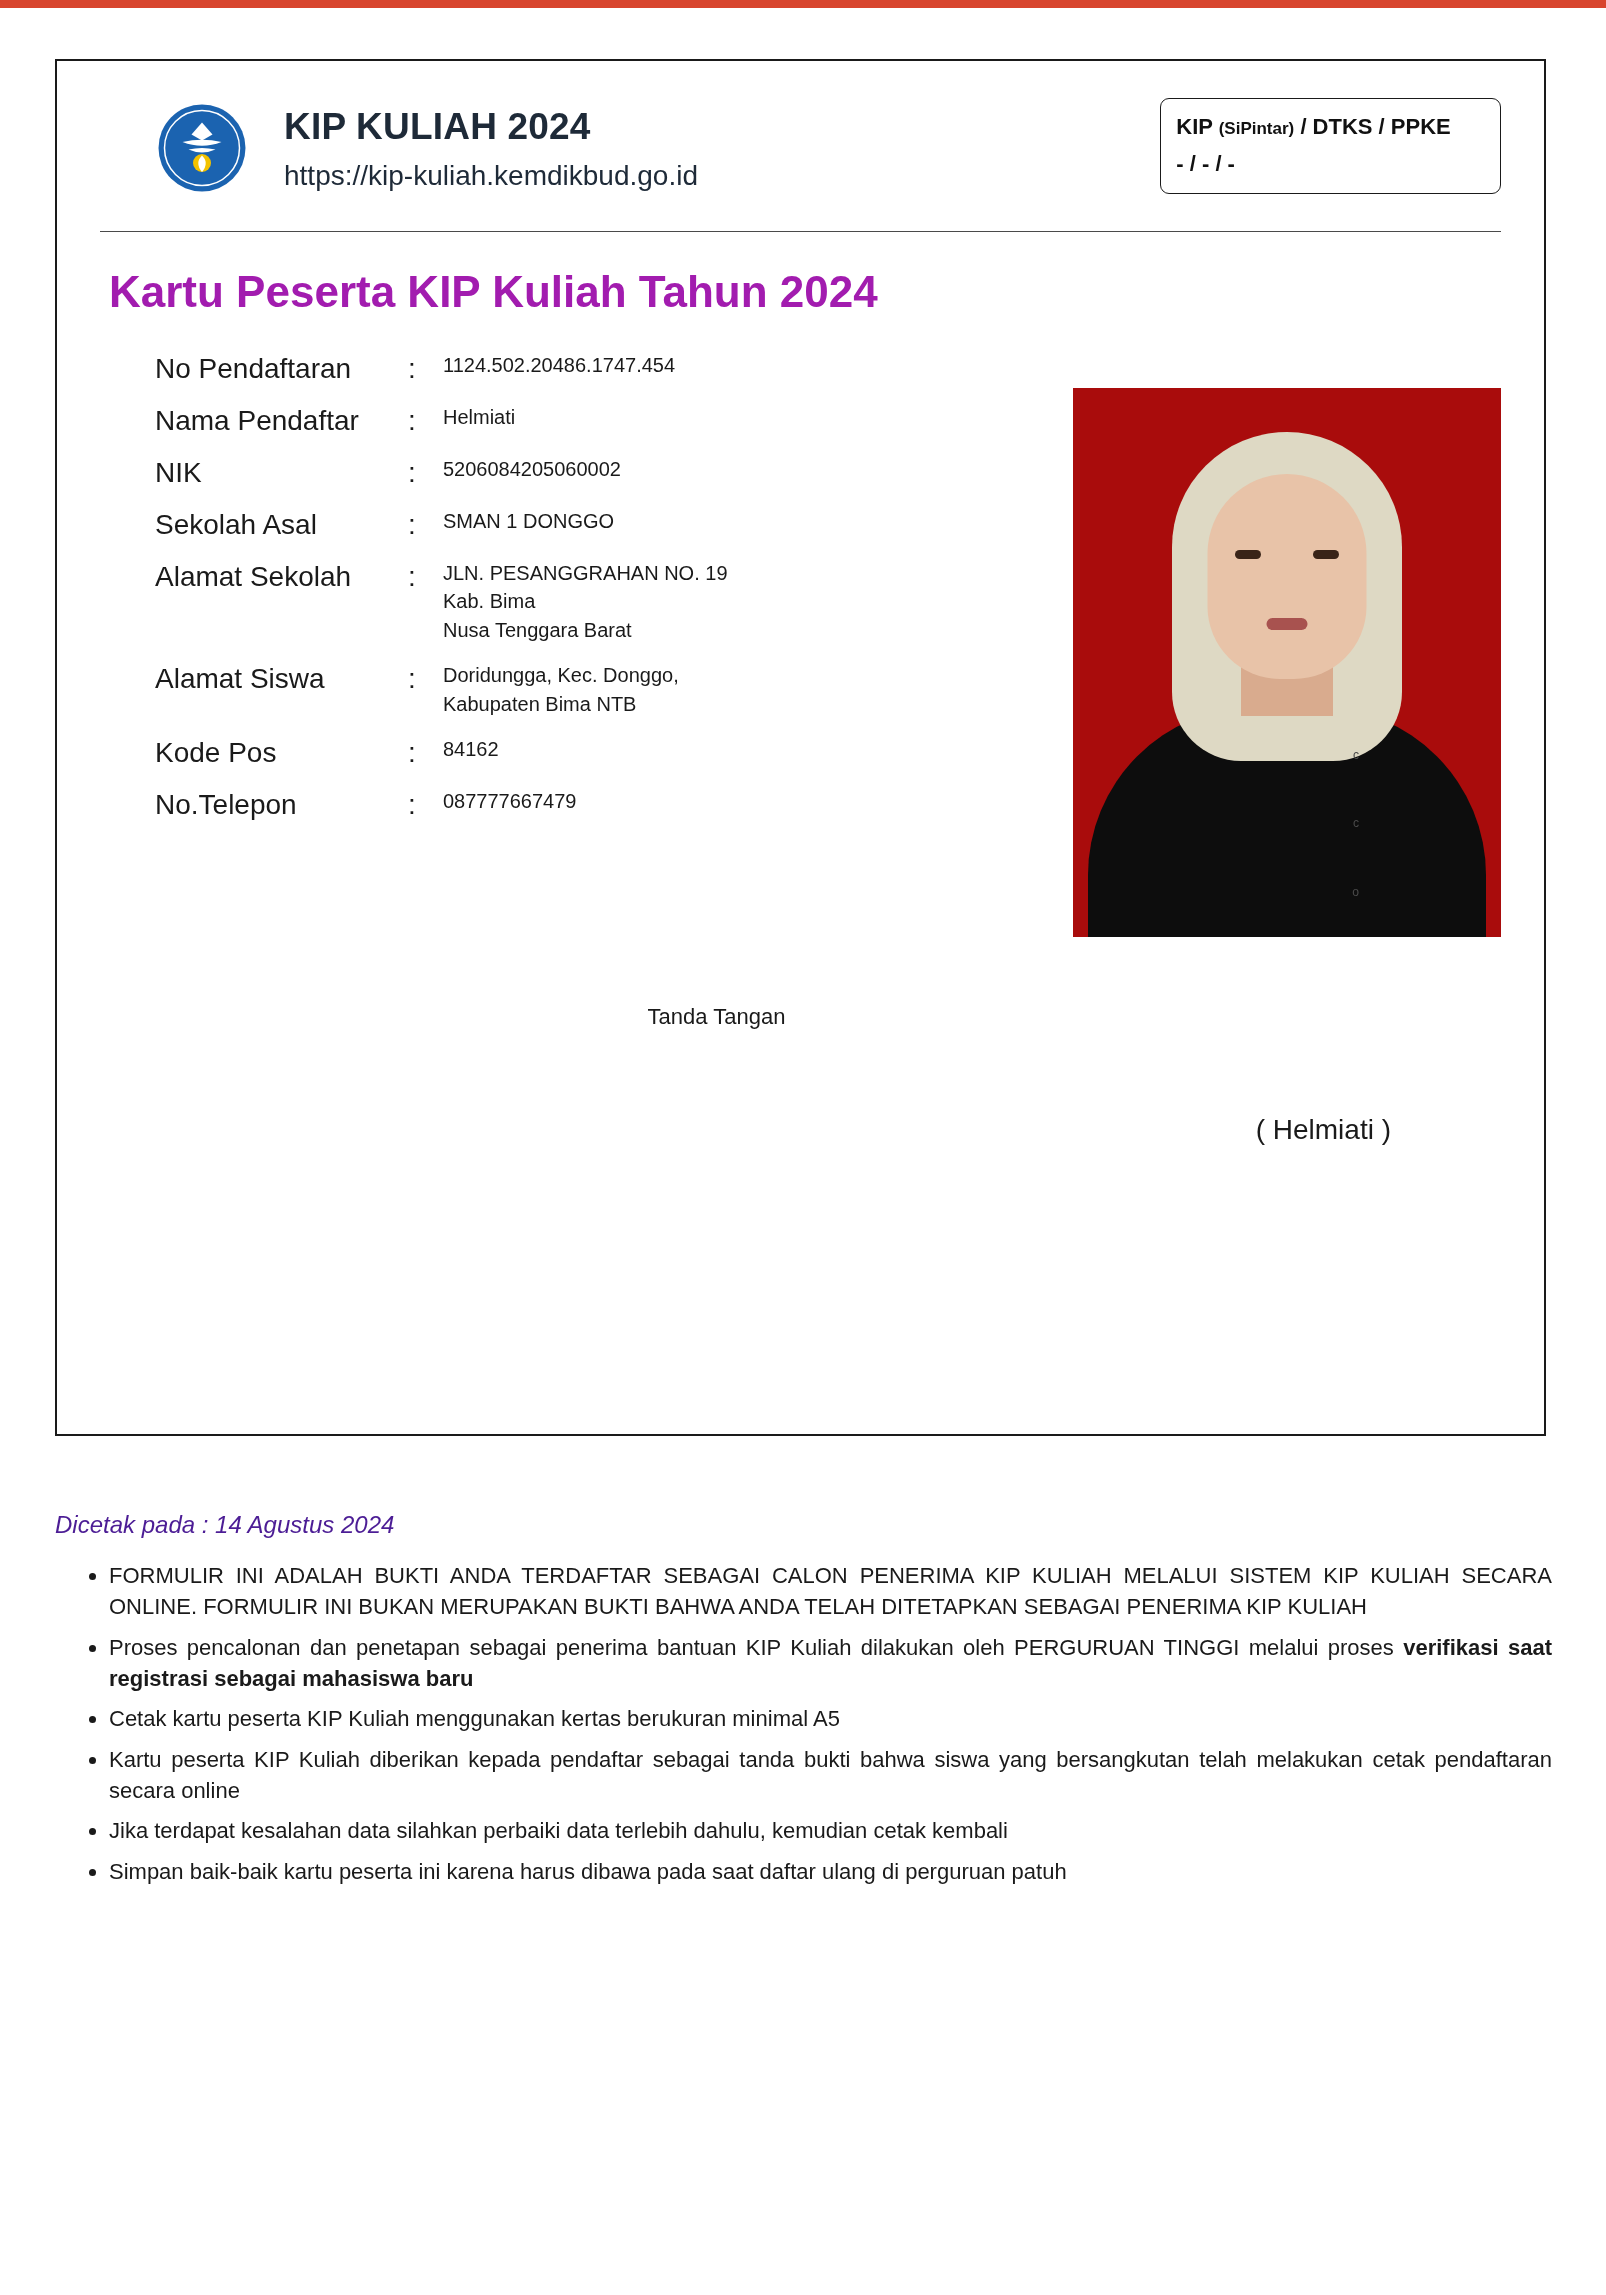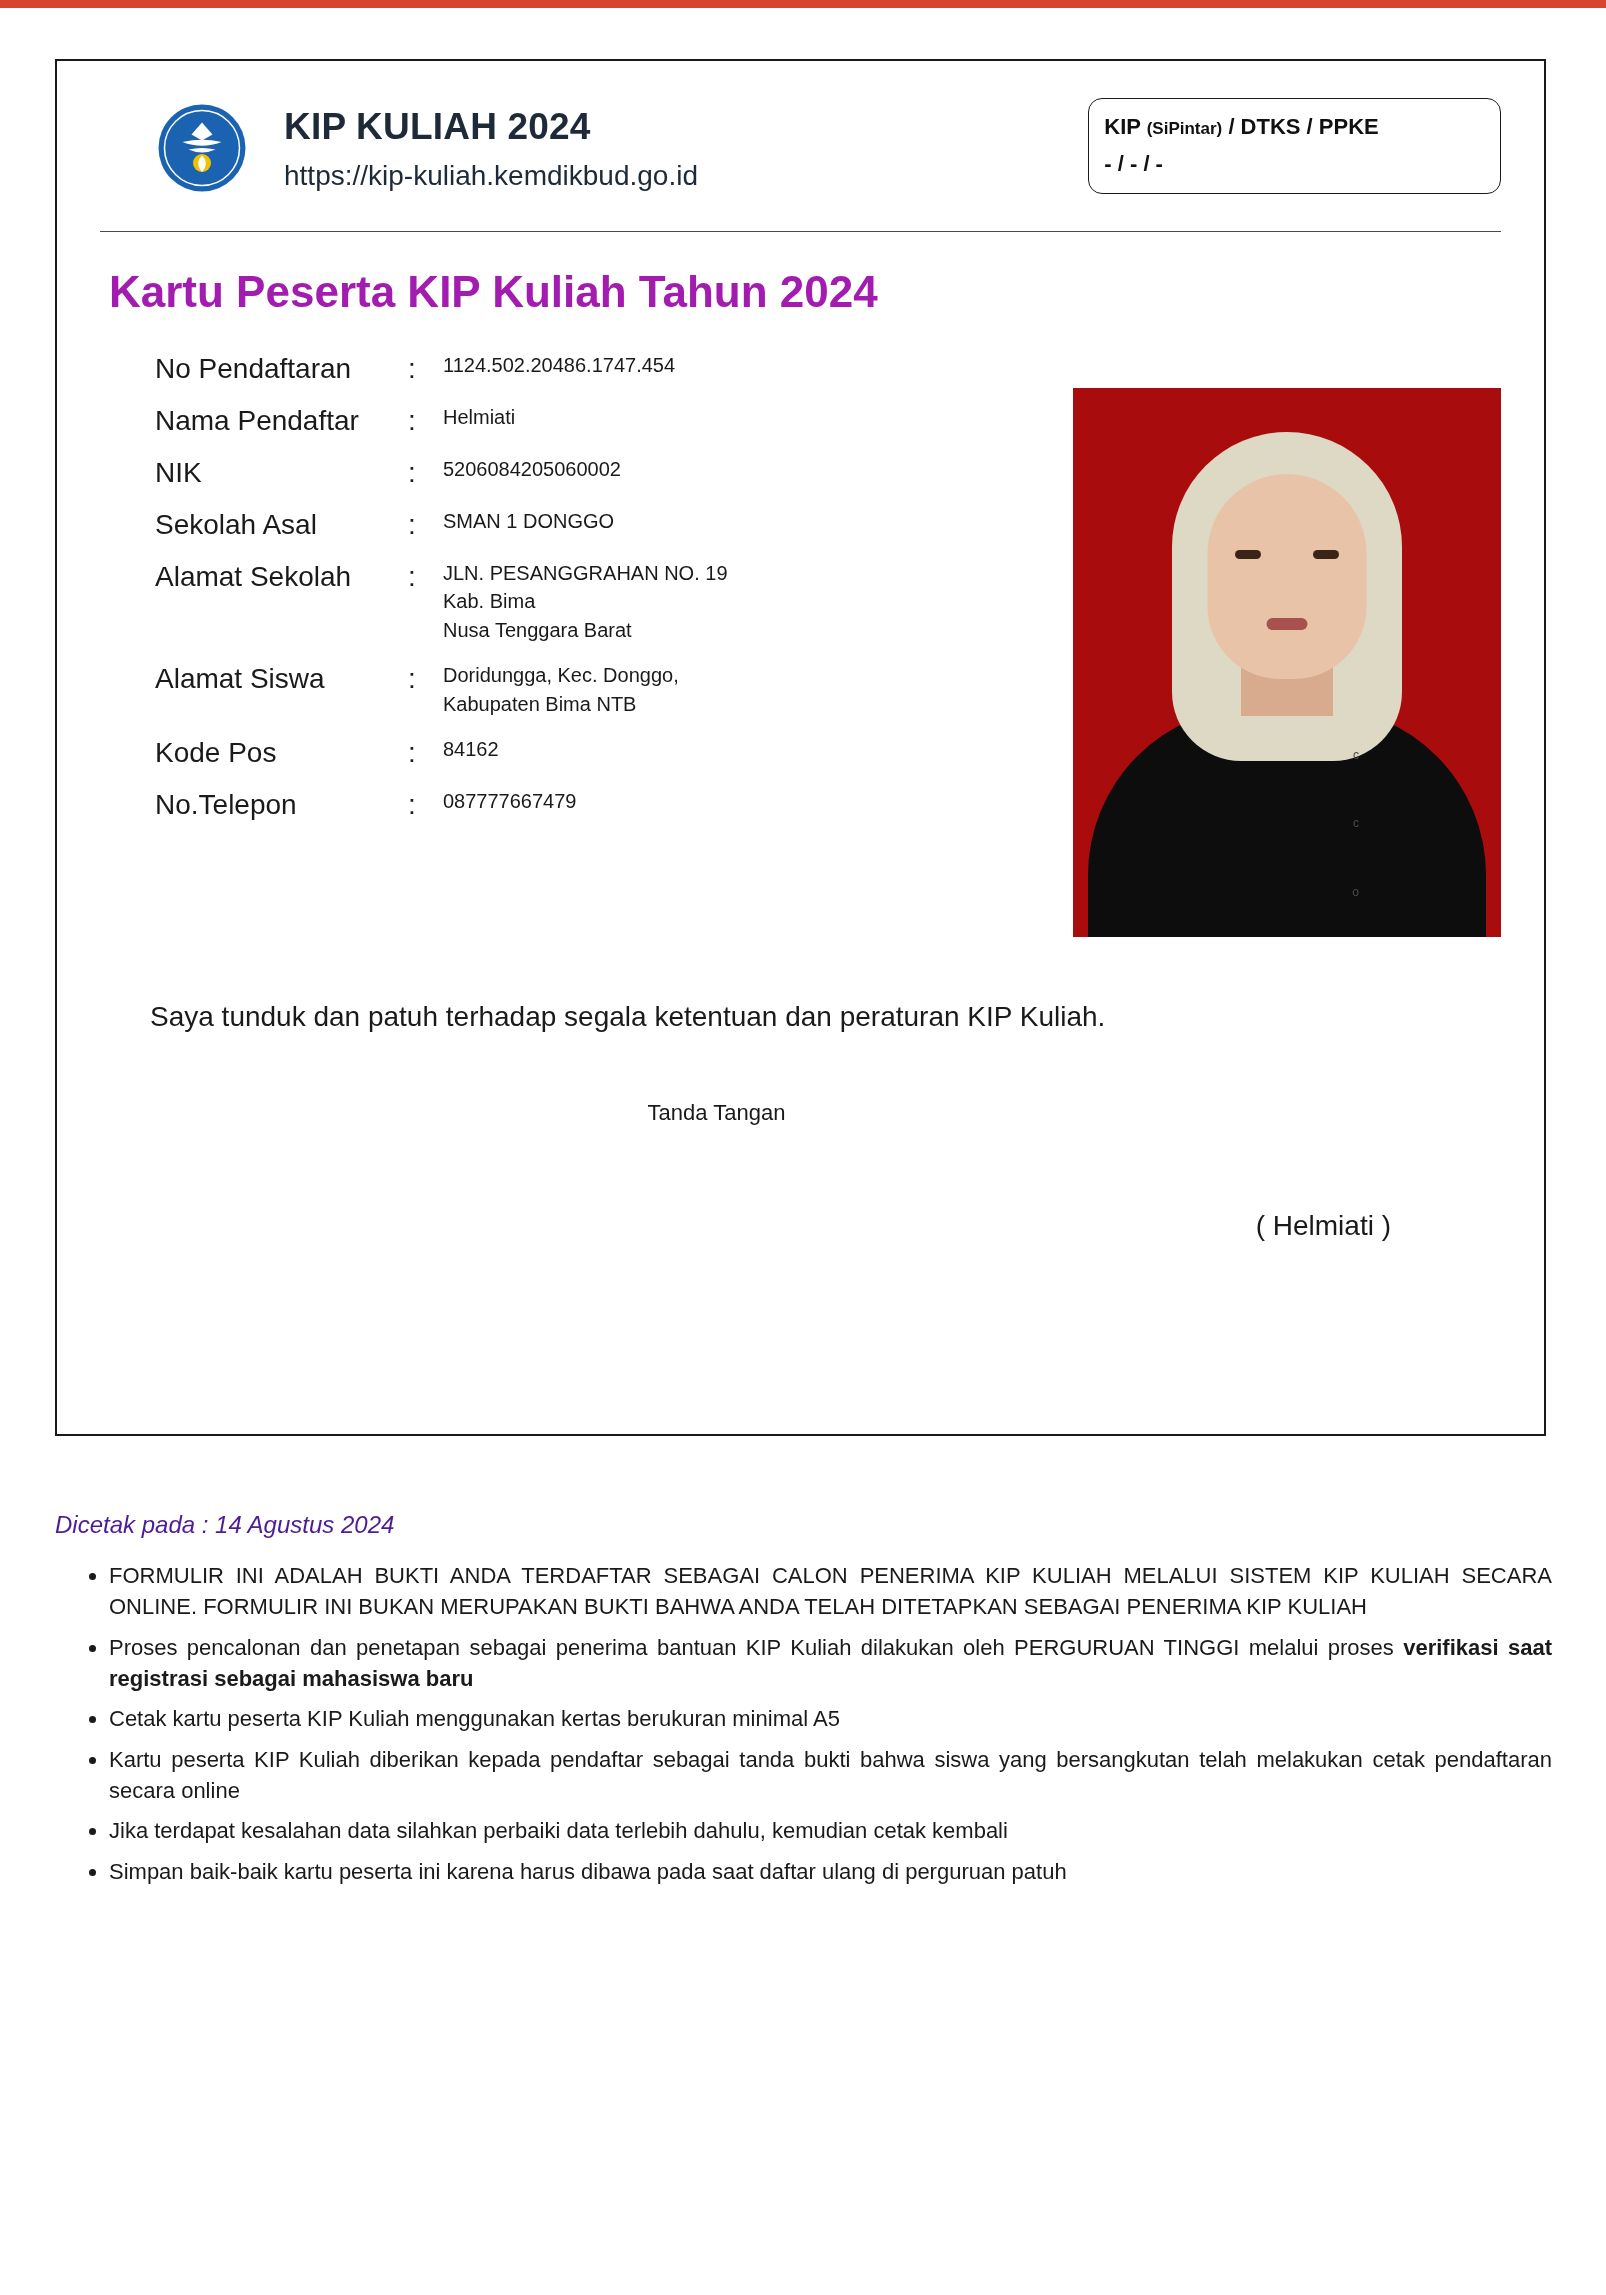--- a/index.html
+++ b/index.html
@@ -70,23 +70,23 @@
   .head-url {
     font-size: 28px;
     color: #1e2a38;
     margin-top: 12.2px;
     font-weight: normal;
   }
   .kip-box {
     position: absolute;
     right: 43px;
     top: 37px;
-    width: 413px;
+    width: 341px;
     border: 1.5px solid #1a1a1a;
-    border-radius: 14px;
+    border-radius: 9px;
     padding: 12.2px 15.3px 13.8px 15.3px;
     line-height: 1.45;
   }
   .kip-box .line1 { font-size: 22px; font-weight: bold; color: #111; }
   .kip-box .line1 .small { font-size: 17px; }
   .kip-box .line2 { font-size: 22px; font-weight: bold; color: #111; margin-top: 4.6px;}
 
   .head-rule {
     margin: 17px 43px 0 43px;
     border-bottom: 1.5px solid #4a4a4a;
@@ -354,21 +354,20 @@
         <div class="ph-face"></div>
         <div class="ph-eye l"></div>
         <div class="ph-eye r"></div>
         <div class="ph-mouth"></div>
         <div class="ph-mark" style="top:360px">c</div>
         <div class="ph-mark" style="top:428px">c</div>
         <div class="ph-mark" style="top:497px">o</div>
       </div>
     </div>
 
-    <div class="pledge">Saya tunduk dan patuh terhadap segala ketentuan dan peraturan KIP Kuliah.</div>
     <div class="sign-label">Tanda Tangan</div>
     <div class="sign-name">( Helmiati )</div>
   </div>
 
   <div class="printed">Dicetak pada : 14 Agustus 2024</div>
 
   <div class="notes">
     <ul>
       <li class="justify-stretch">FORMULIR INI ADALAH BUKTI ANDA TERDAFTAR SEBAGAI CALON PENERIMA KIP KULIAH MELALUI SISTEM KIP KULIAH SECARA ONLINE. FORMULIR INI BUKAN MERUPAKAN BUKTI BAHWA ANDA TELAH DITETAPKAN SEBAGAI PENERIMA KIP KULIAH</li>
       <li class="justify-stretch"><span>Proses pencalonan dan penetapan sebagai penerima bantuan KIP Kuliah dilakukan oleh PERGURUAN TINGGI melalui proses </span><b>verifikasi saat registrasi sebagai mahasiswa baru</b></li>

